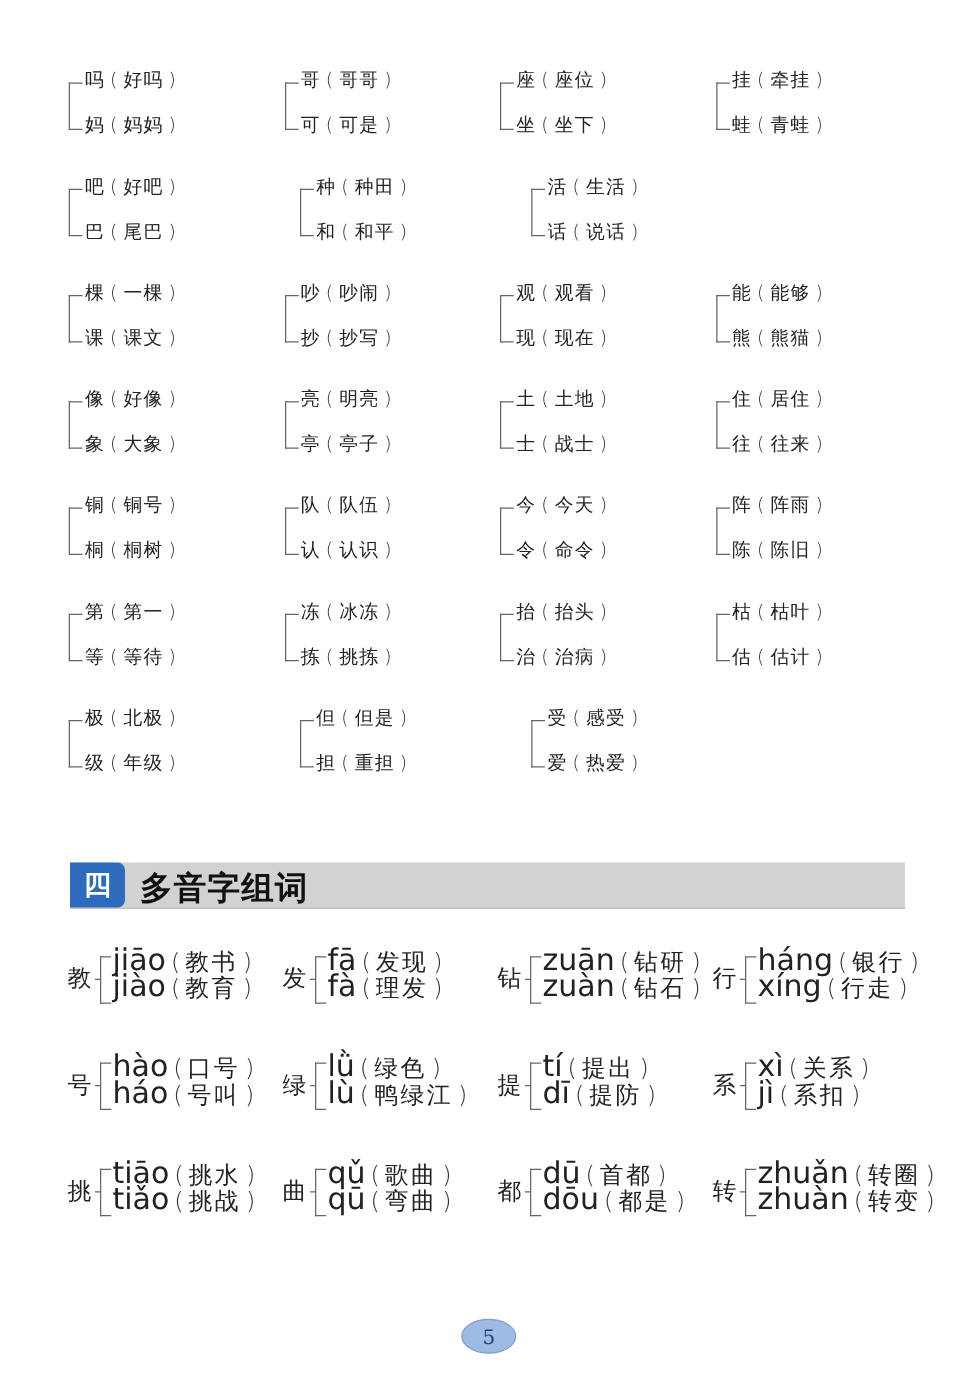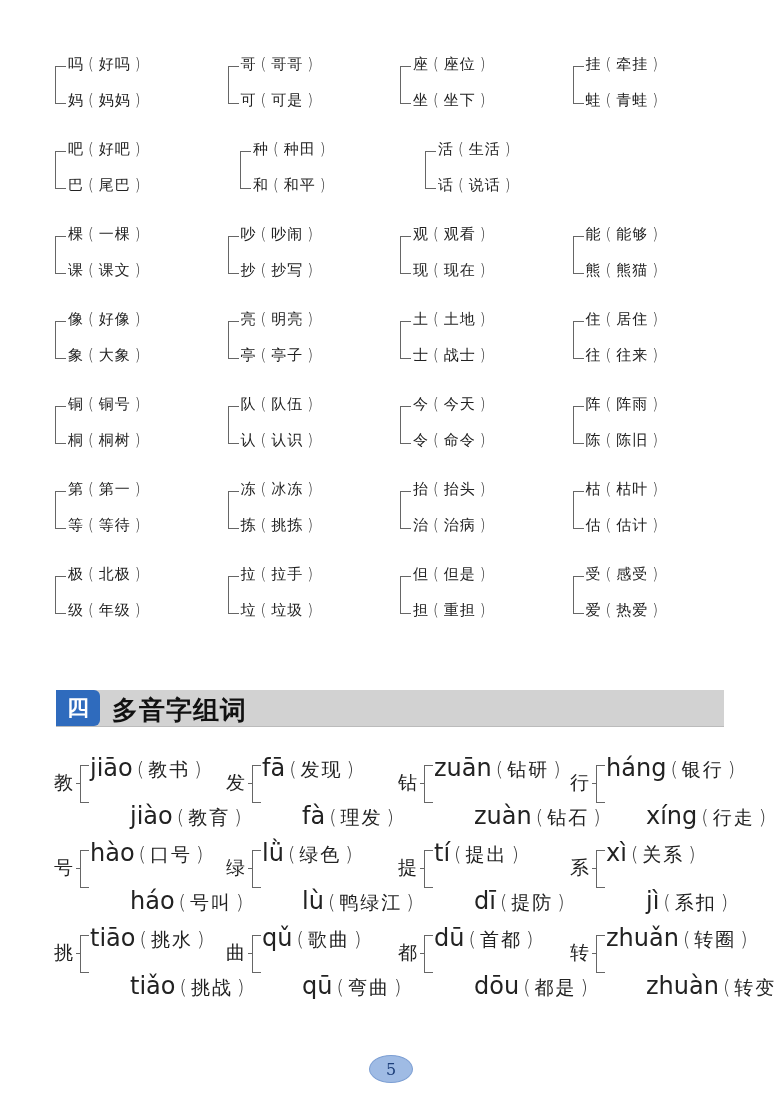--- a/index.html
+++ b/index.html
@@ -55,21 +55,21 @@
       position: absolute; left: 24px; top: 31px; width: 4px; border-top: 1.3px solid #666;
     }
     .poly .bracket {
       position: absolute; left: 28px; top: 13px; width: 8px; height: 36px;
       border-left: 1.3px solid #666; border-top: 1.3px solid #666; border-bottom: 1.3px solid #666;
     }
     .poly .line {
       position: absolute; left: 38px; font-size: 19px; white-space: nowrap;
     }
     .poly .line.top { top: 2px; }
-    .poly .line.bot { top: 50px; margin-left: 40px; }
+    .poly .line.bot { top: 23px; }
     .pinyin { font-family: "DejaVu Sans", sans-serif; font-size: 24px; }
     .poly .word { letter-spacing: 2px; font-family: Liberation Serif, serif; }
 
     .page-number {
       position: absolute; left: 369px; top: 1055px; width: 42px; height: 26px;
       border-radius: 50%; background: #9fbbe4; border: 1px solid #7d9fd3;
       display: flex; align-items: center; justify-content: center;
       font-size: 16px; color: #1d3f7a;
     }
   </style>
@@ -205,25 +205,20 @@
       </div>
     </div>
     <div class="pair-row">
       <div class="pair">
         <div class="bracket"></div>
         <div class="line top"><span class="char">极</span><span class="paren">(</span><span class="word">北极</span><span class="paren">)</span></div>
         <div class="line bot"><span class="char">级</span><span class="paren">(</span><span class="word">年级</span><span class="paren">)</span></div>
       </div>
       <div class="pair">
         <div class="bracket"></div>
-        <div class="line top"><span class="char">拉</span><span class="paren">(</span><span class="word">拉手</span><span class="paren">)</span></div>
-        <div class="line bot"><span class="char">垃</span><span class="paren">(</span><span class="word">垃圾</span><span class="paren">)</span></div>
-      </div>
-      <div class="pair">
-        <div class="bracket"></div>
         <div class="line top"><span class="char">但</span><span class="paren">(</span><span class="word">但是</span><span class="paren">)</span></div>
         <div class="line bot"><span class="char">担</span><span class="paren">(</span><span class="word">重担</span><span class="paren">)</span></div>
       </div>
       <div class="pair">
         <div class="bracket"></div>
         <div class="line top"><span class="char">受</span><span class="paren">(</span><span class="word">感受</span><span class="paren">)</span></div>
         <div class="line bot"><span class="char">爱</span><span class="paren">(</span><span class="word">热爱</span><span class="paren">)</span></div>
       </div>
     </div>
   </div>

